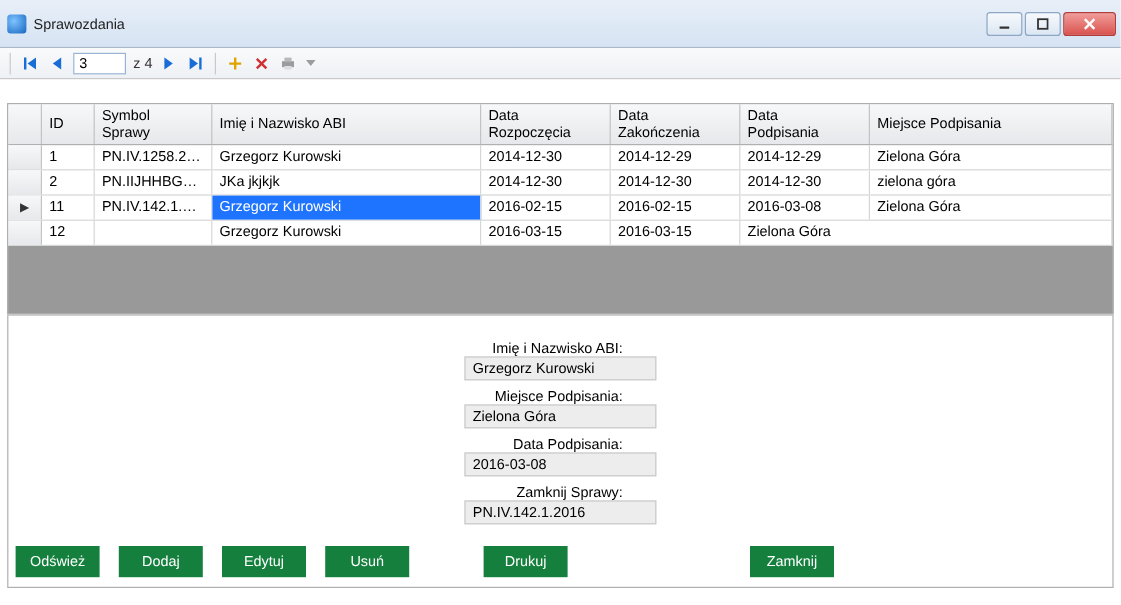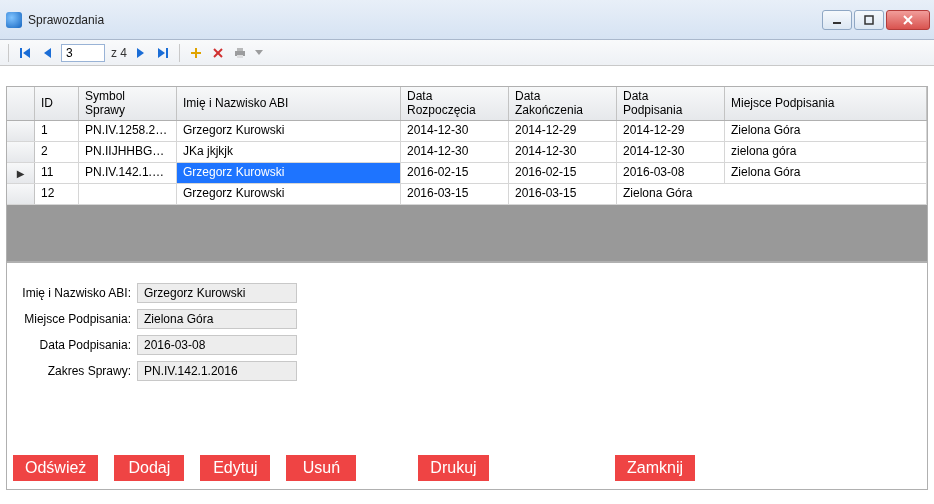--- a/index.html
+++ b/index.html
@@ -66,34 +66,34 @@
     cursor:default;
   }
   .tab.active { background:#fff; position:relative; top:1px; padding-top:4px; }
   .tab-panel {
     border:1px solid #b0b0b0; background:#fff;
     height: 228px; padding: 20px 14px 12px 14px;
     position:relative;
   }
 
   
-  .frow { display:flex; align-items:center; margin-bottom:6px; }
+  .frow { display:flex; align-items:center; margin-bottom:6px;flex-direction:column; }
   .frow label { width: 116px; text-align:right; padding-right:6px; }
   .frow .val {
     width: 160px; height:20px; border:1px solid #c8c8c8;
     background:#ededed; padding: 2px 6px;
   }
 
   
   .btnbar { position:absolute; left:6px; right:6px; bottom:8px; display:flex; gap:16px; align-items:center; }
   .btn {
     min-width:70px; height:26px; padding:0 12px;
-    background:#ef4444; color:#fff; border:none;
+    background:#15803d; color:#fff; border:none;
     display:flex; align-items:center; justify-content:center;
-    cursor:default; font-size:16px;
+    cursor:default; font-size:12px;
   }
   .btn-spacer { flex:1; }
   .underline-first::first-letter { text-decoration: underline; }
 </style>
 </head>
 <body>
 
 <div class="titlebar">
   <div class="app-icon"></div>
   <div class="title-text">Sprawozdania</div>
@@ -239,21 +239,21 @@
     </div>
     <div class="frow">
       <label>Miejsce Podpisania:</label>
       <div class="val">Zielona Góra</div>
     </div>
     <div class="frow">
       <label>Data Podpisania:</label>
       <div class="val">2016-03-08</div>
     </div>
     <div class="frow">
-      <label>Zakres Sprawy:</label>
+      <label>Zamknij Sprawy:</label>
       <div class="val">PN.IV.142.1.2016</div>
     </div>
 
     <div class="btnbar">
       <button class="btn underline-first">Odśwież</button>
       <button class="btn underline-first">Dodaj</button>
       <button class="btn underline-first">Edytuj</button>
       <button class="btn underline-first">Usuń</button>
       <div style="width:30px"></div>
       <button class="btn">Drukuj</button>

